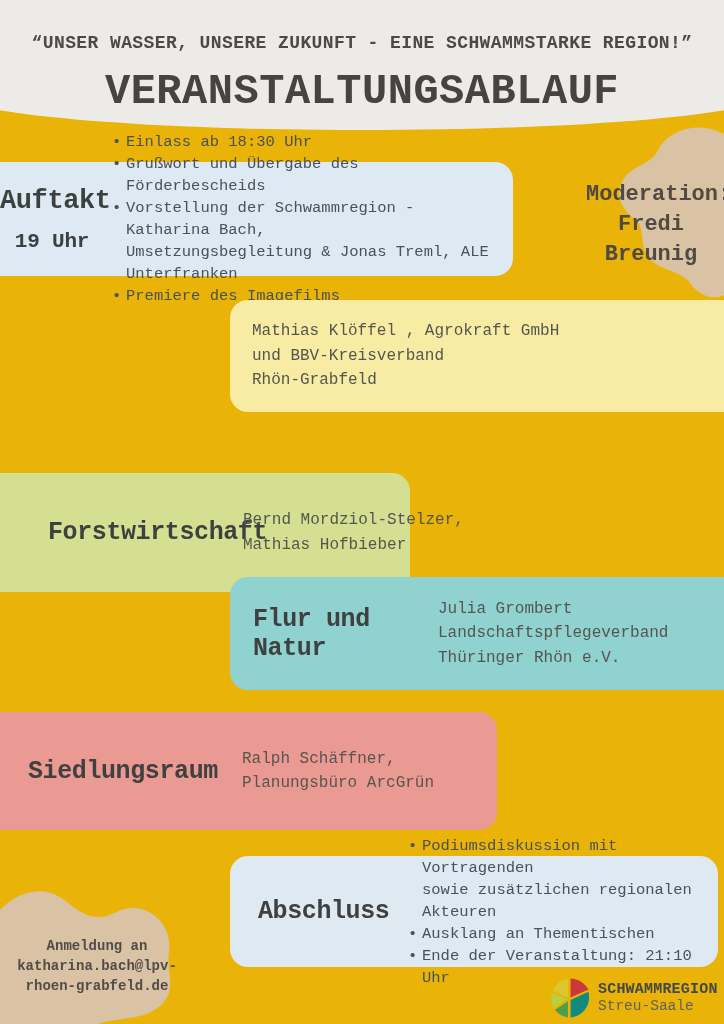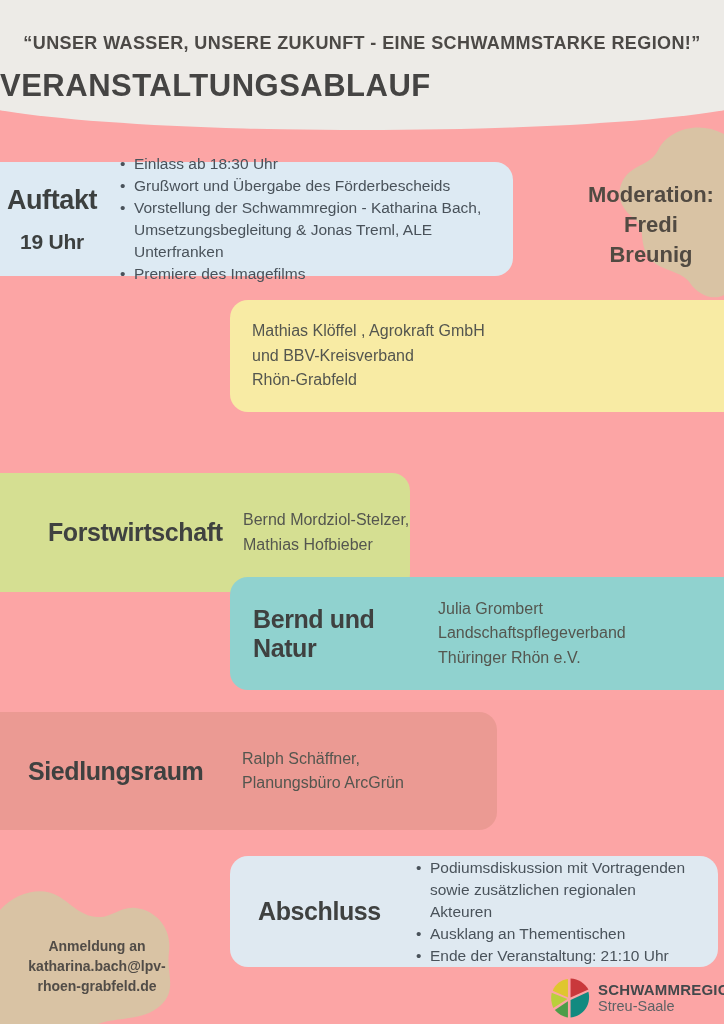--- a/index.html
+++ b/index.html
@@ -1,35 +1,35 @@
 <!DOCTYPE html>
 <html><head>
 <meta charset="utf-8">
 <style>
   html,body { margin:0; padding:0; background:#ffffff; }
   #page {
     position:relative; width:724px; height:1024px; overflow:hidden;
-    background:#fca5a5;
-    font-family:Liberation Sans, sans-serif;
+    background:#eab308;
+    font-family:Liberation Mono, monospace;
   }
 
   
   .header-curve {
     position:absolute; top:0; left:-6%; width:112%; height:130px;
     background:#edebe7;
     border-radius:0 0 50% 50% / 0 0 36px 36px;
   }
   .quote-line {
     position:absolute; top:33px; left:0; width:100%;
     text-align:center; font-weight:bold; font-size:18px; letter-spacing:0.4px;
     color:#4c4946; font-stretch:condensed;
   }
   .main-title {
     position:absolute; top:68px; left:0; width:100%;
-    text-align:left; font-weight:bold; font-size:31px; letter-spacing:0.5px;
+    text-align:center; font-weight:bold; font-size:42px; letter-spacing:0.5px;
     color:#454443; font-stretch:condensed;
   }
 
   
   .blob { position:absolute; }
   #blob-moderation { top:124px; right:0; width:160px; height:176px; }
   .moderation-text {
     position:absolute; top:180px; right:8px; width:130px;
     text-align:center; font-weight:bold; font-size:22px; line-height:30px;
     color:#514a42; font-stretch:condensed; white-space:pre-line;
@@ -46,21 +46,21 @@
     position:absolute; display:flex; align-items:center; box-sizing:border-box;
   }
   .band-title {
     font-weight:bold; font-size:25px; letter-spacing:-0.4px;
     color:#3f4140; font-stretch:condensed; flex:0 0 auto;
   }
   .speaker {
     font-size:16px; line-height:24.5px; color:#54564f; white-space:pre-line;
     flex:0 0 auto;
   }
-  .bullets { list-style:none; margin:16px; padding:0; flex:1 1 auto; }
+  .bullets { list-style:none; margin:8px; padding:0; flex:1 1 auto; }
   .bullets li {
     position:relative; padding-left:14px; font-size:15.5px; line-height:22px;
     color:#49525a; white-space:pre-line;
   }
   .bullets li::before { content:"\2022"; position:absolute; left:0; top:0; }
 
   #band-auftakt {
     left:0; top:162px; width:513px; height:114px;
     background:#ddeaf3; border-radius:0 18px 18px 0;
   }
@@ -141,21 +141,21 @@
 Rhön-Grabfeld</div>
   </div>
 
   <div class="band" id="band-forstwirtschaft">
     <div class="band-title">Forstwirtschaft</div>
     <div class="speaker">Bernd Mordziol-Stelzer,
 Mathias Hofbieber</div>
   </div>
 
   <div class="band" id="band-flur">
-    <div class="band-title">Bernd und Natur</div>
+    <div class="band-title">Flur und Natur</div>
     <div class="speaker">Julia Grombert
 Landschaftspflegeverband
 Thüringer Rhön e.V.</div>
   </div>
 
   <div class="band" id="band-siedlungsraum">
     <div class="band-title">Siedlungsraum</div>
     <div class="speaker">Ralph Schäffner,
 Planungsbüro ArcGrün</div>
   </div>

